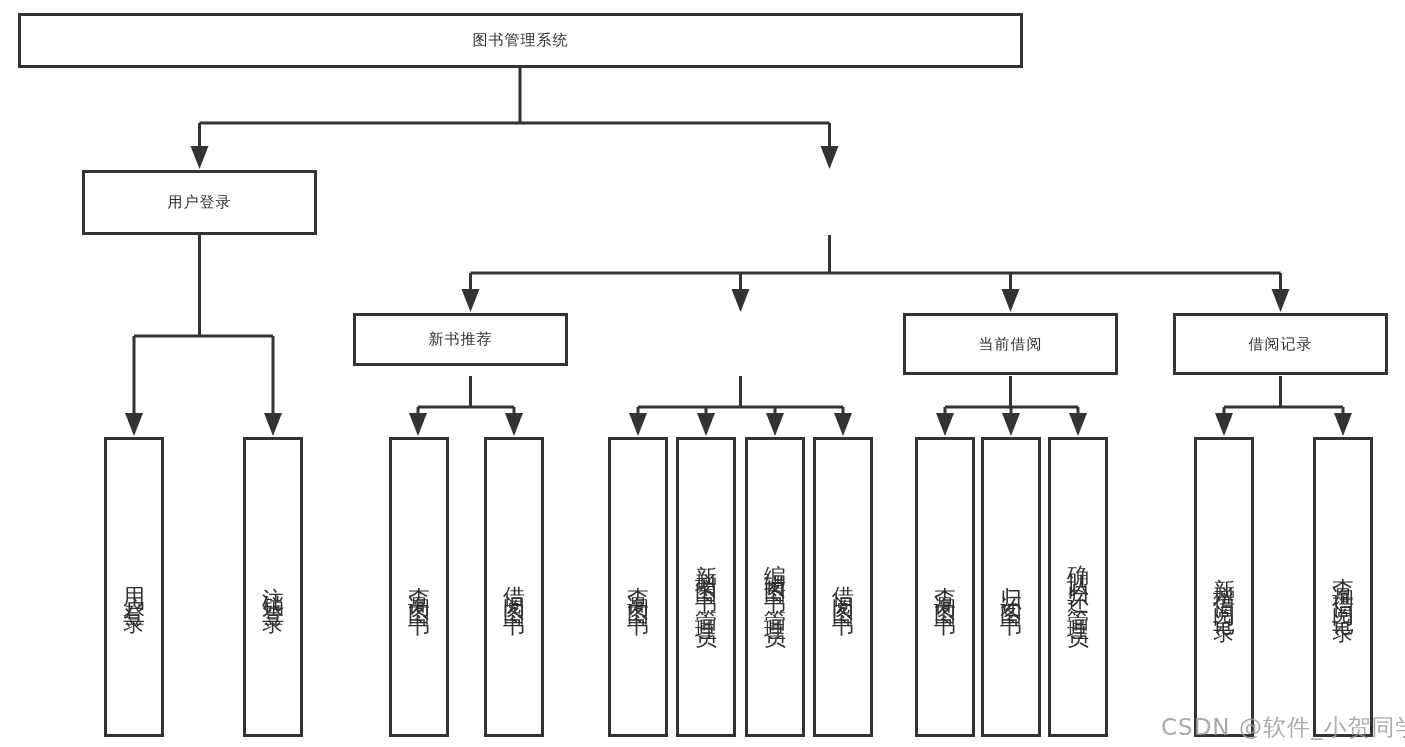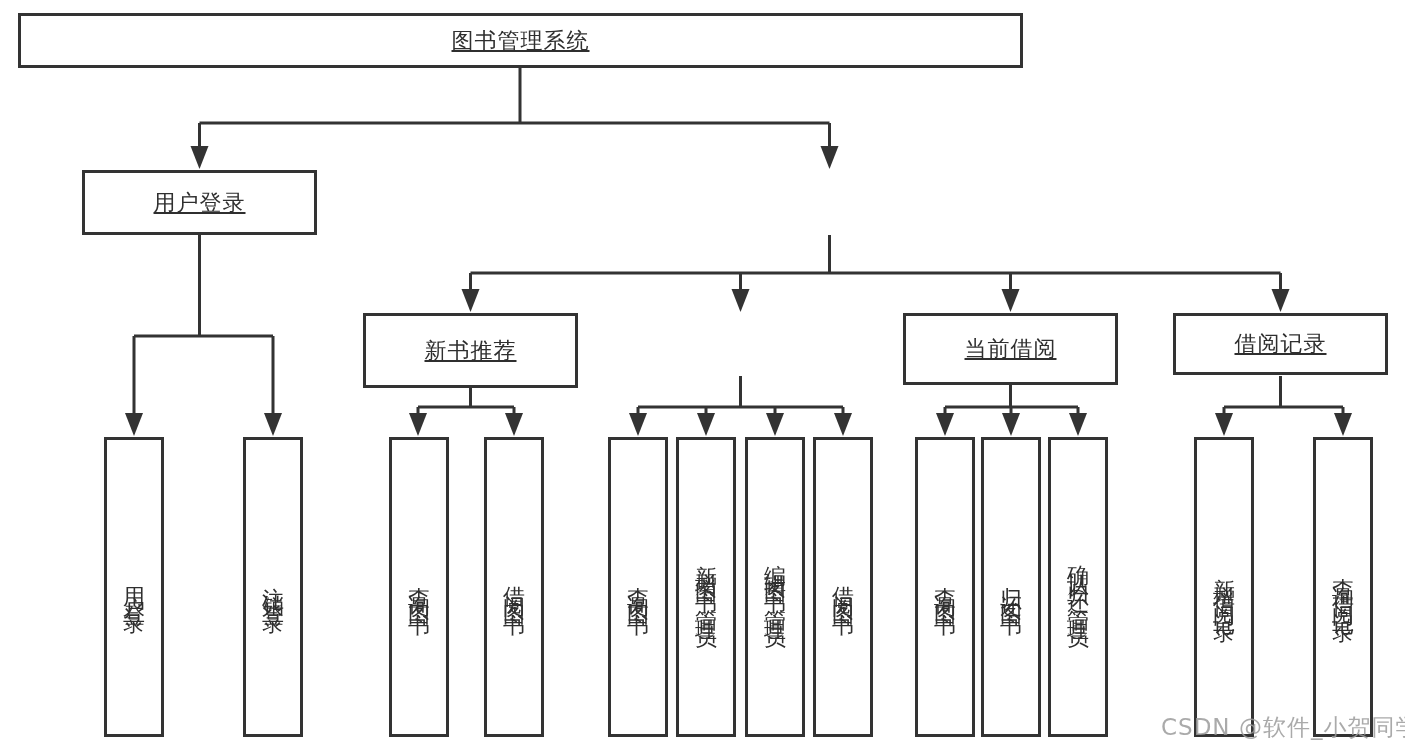--- a/index.html
+++ b/index.html
@@ -15,21 +15,21 @@
     position:absolute;
     box-sizing:border-box;
     border:3px solid #333333;
     background:#ffffff;
     display:flex;
     align-items:center;
     justify-content:center;
     color:#2f2f2f;
     z-index:2;
   }
-  .lbl{font-size:22px;letter-spacing:1px;white-space:nowrap;text-decoration:underline;}
+  .lbl{font-size:15px;letter-spacing:1px;white-space:nowrap;}
   .vlbl{
     writing-mode:vertical-rl;
     text-orientation:mixed;
     font-size:22px;
     line-height:1;
     letter-spacing:9px;
     white-space:nowrap;
   }
   .watermark{
     position:absolute;
@@ -80,24 +80,24 @@
   </svg>
 
   <div class="box" style="left:18px;top:13px;width:1005px;height:55px;">
     <span class="lbl">图书管理系统</span>
   </div>
 
   <div class="box" style="left:82px;top:170px;width:235px;height:65px;">
     <span class="lbl">用户登录</span>
   </div>
 
-  <div class="box" style="left:363px;top:313px;width:215px;height:75px;">
+  <div class="box" style="left:353px;top:313px;width:215px;height:53px;">
     <span class="lbl">新书推荐</span>
   </div>
-  <div class="box" style="left:903px;top:313px;width:215px;height:72px;">
+  <div class="box" style="left:903px;top:313px;width:215px;height:62px;">
     <span class="lbl">当前借阅</span>
   </div>
   <div class="box" style="left:1173px;top:313px;width:215px;height:62px;">
     <span class="lbl">借阅记录</span>
   </div>
 
   <div class="box" style="left:104px;top:437px;width:60px;height:300px;">
     <span class="vlbl">用户登录</span>
   </div>
   <div class="box" style="left:243px;top:437px;width:60px;height:300px;">

